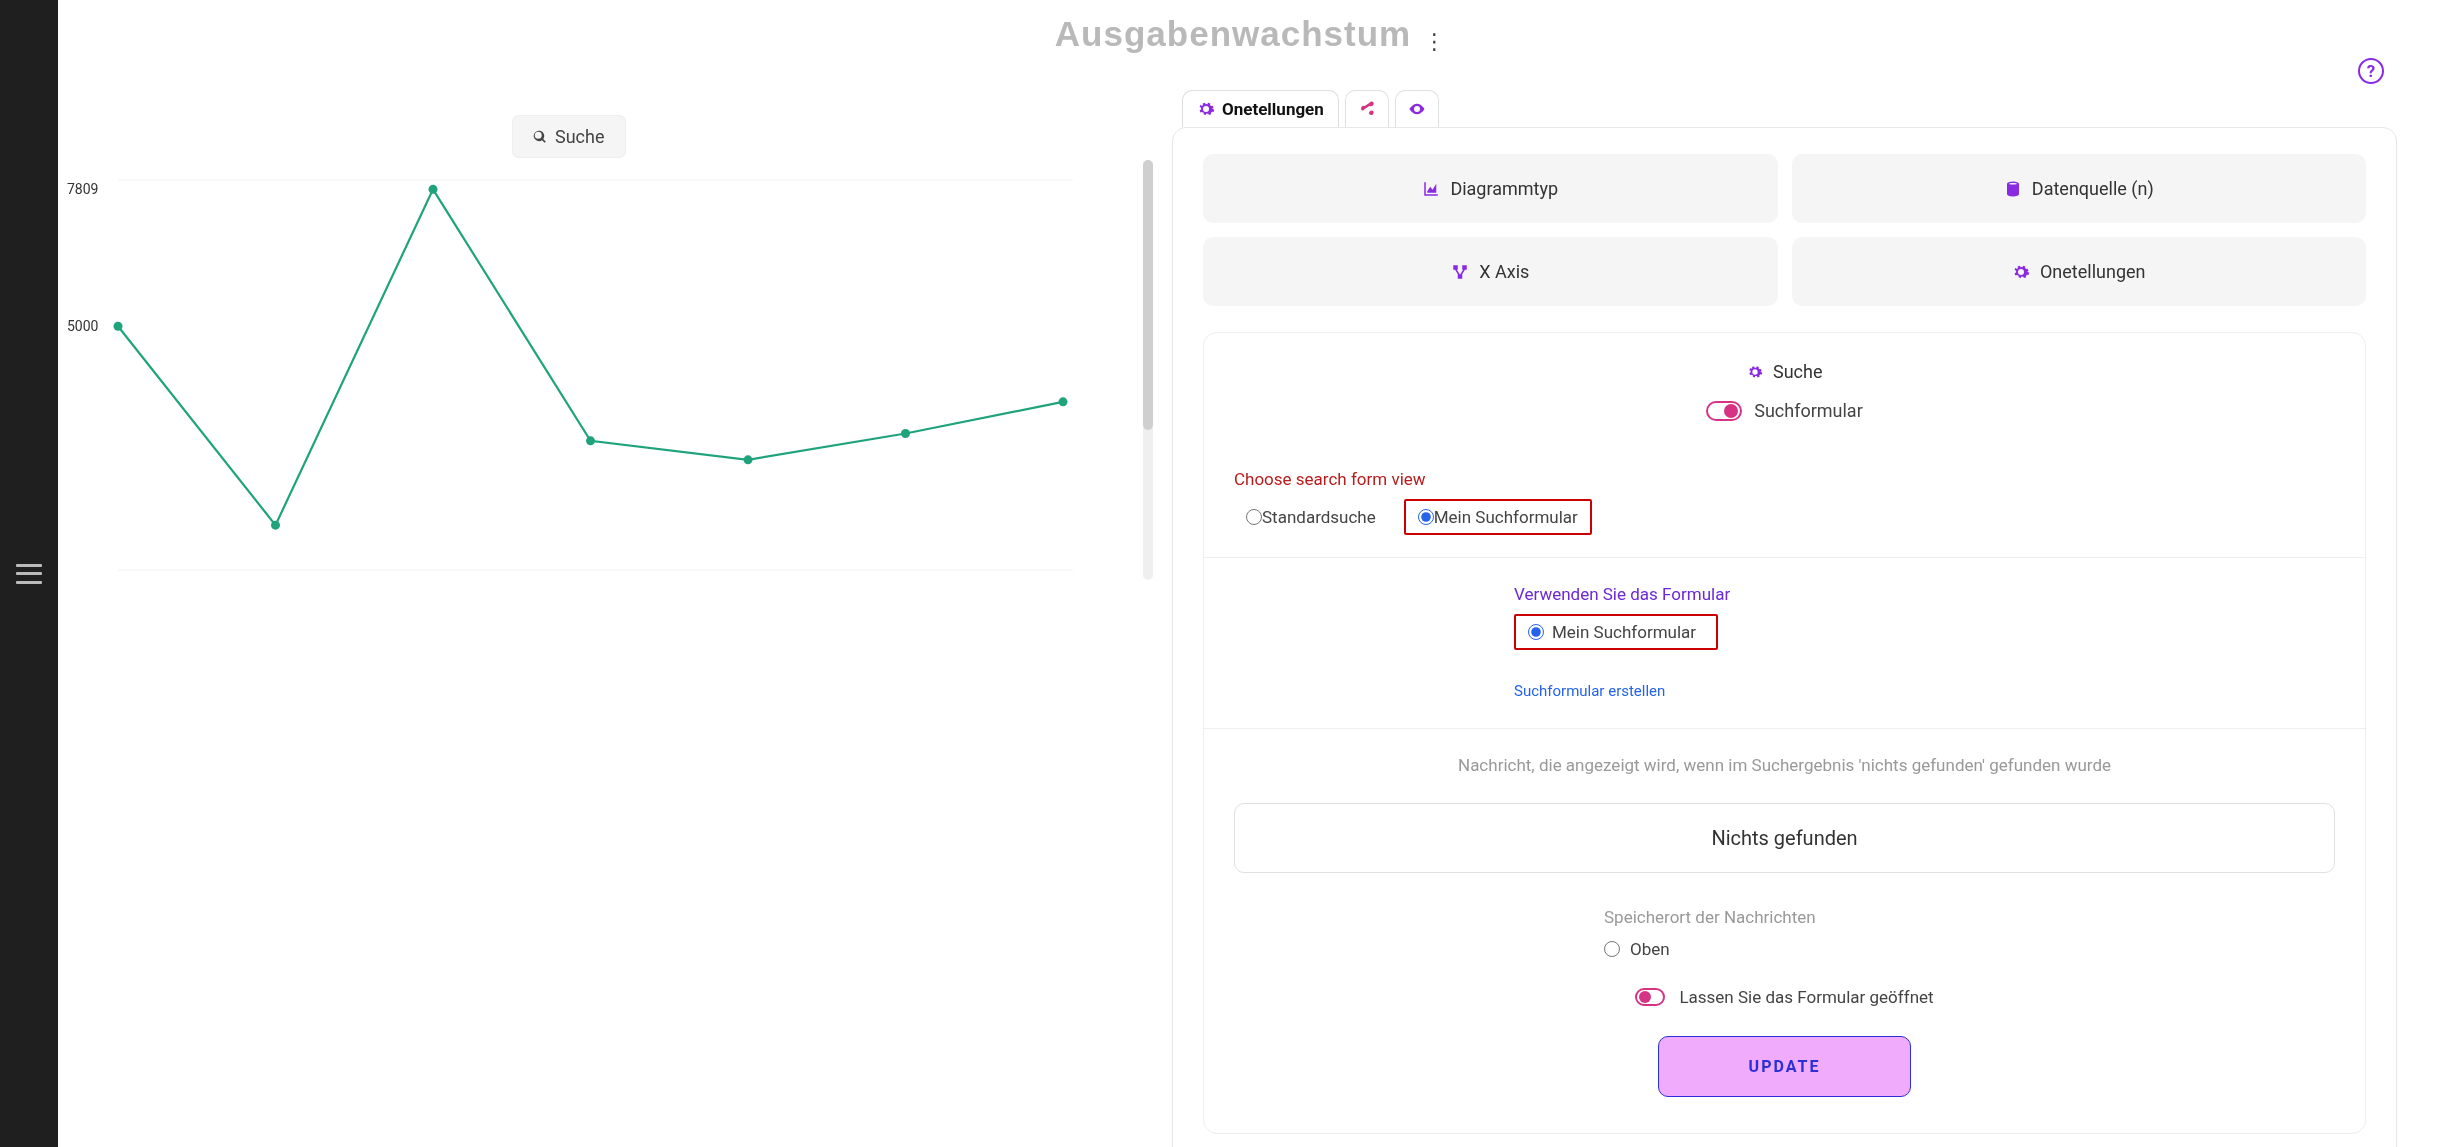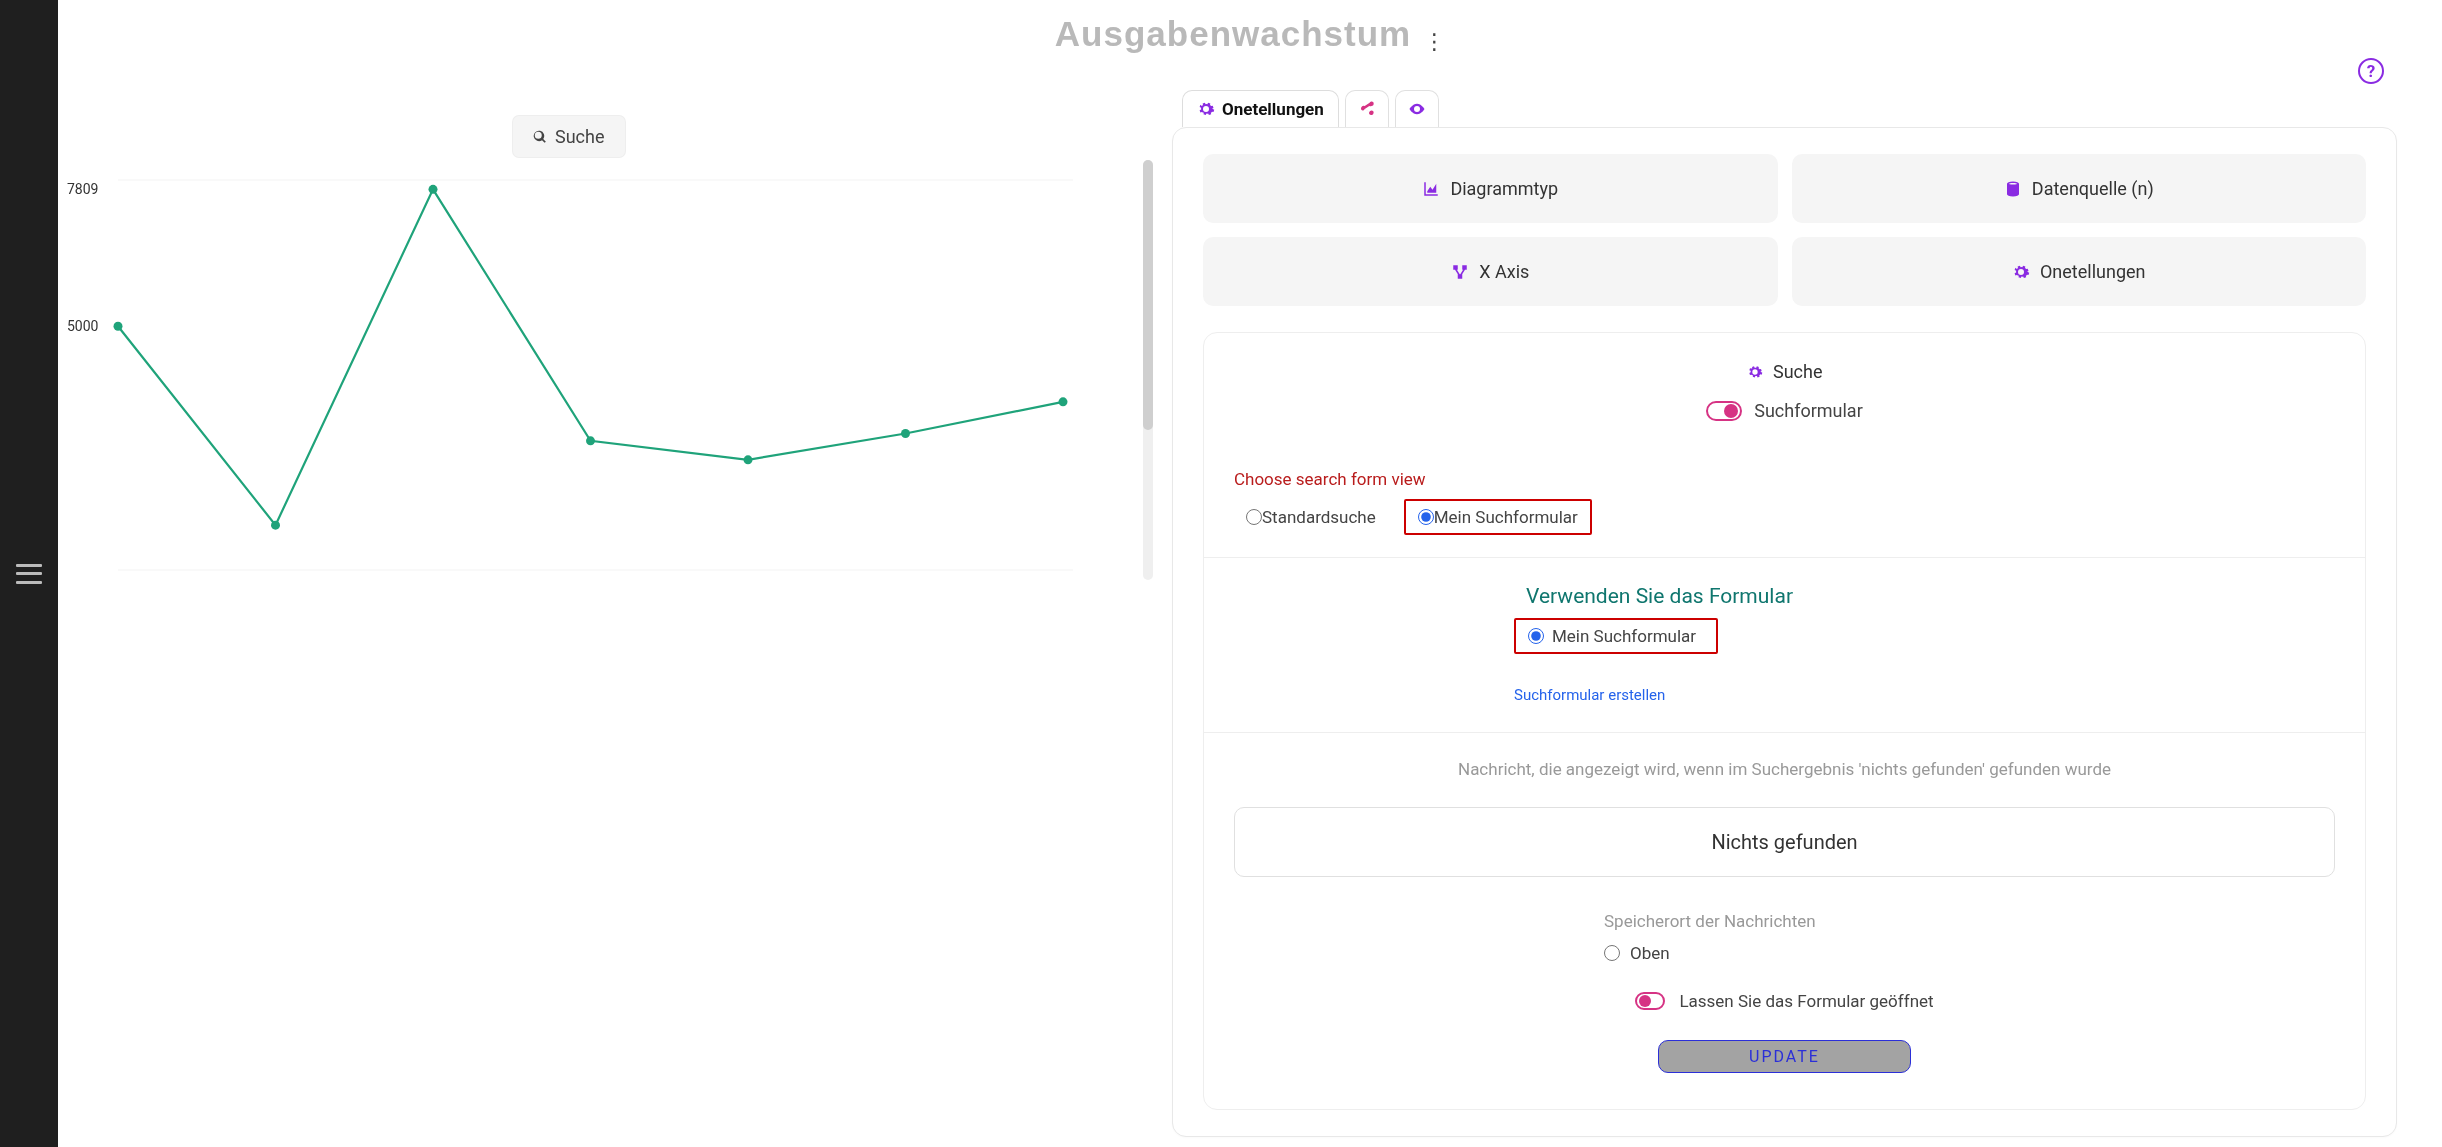--- a/index.html
+++ b/index.html
@@ -60,21 +60,21 @@
 .field-label { font-size: 17px; color: #b91c1c; margin-bottom: 10px; }
 .radio-row { display: flex; gap: 16px; align-items: center; margin-bottom: 22px; flex-wrap: wrap; }
 .radio-opt { display: inline-flex; align-items: center; gap: 0; font-size: 17px; color: #444; cursor: pointer; padding: 6px 12px; border-radius: 2px; }
 .radio-opt input { width: 16px; height: 16px; accent-color: #2563eb; cursor: pointer; }
 .radio-opt.highlight { border: 2px solid #c00; }
 
 .hr { border: none; border-top: 1px solid #eee; margin: 10px -30px 26px; }
 
 .center-block { padding-left: 280px; padding-right: 100px; }
 
-.use-form-label { font-size: 21px; color: #0f766e; margin-bottom: 10px; margin-left: 12px; }
+.use-form-label { font-size: 17px; color: #6d28d9; margin-bottom: 10px; }
 .use-form-opt { display: inline-flex; align-items: center; gap: 8px; font-size: 17px; color: #444; padding: 6px 20px 6px 12px; border: 2px solid #c00; border-radius: 2px; cursor: pointer; }
 .use-form-opt input { width: 16px; height: 16px; accent-color: #2563eb; }
 
 .link-text { color: #2563eb; font-size: 15px; cursor: pointer; margin-top: 32px; margin-bottom: 18px; display: inline-block; }
 
 .msg-desc { text-align: center; color: #999; font-size: 17px; margin: 22px 0 28px; }
 
 .text-input { width: 100%; border: 1px solid #e0e0e0; border-radius: 10px; padding: 22px 18px; font-size: 20px; text-align: center; color: #333; outline: none; font-family: inherit; }
 
 .location-block { margin-top: 34px; padding-left: 370px; }
@@ -82,21 +82,21 @@
 .loc-opts { display: flex; flex-direction: column; gap: 14px; }
 .loc-opts label { display: inline-flex; align-items: center; gap: 10px; font-size: 17px; color: #444; cursor: pointer; }
 .loc-opts input { width: 16px; height: 16px; accent-color: #2563eb; }
 
 .keep-open-row { margin-top: 28px; text-align: center; }
 .keep-open { display: inline-flex; align-items: center; gap: 14px; font-size: 17px; color: #444; }
 .keep-open .pill-toggle { width: 30px; height: 18px; border-radius: 10px; border: 2px solid #d63384; background: #fff; position: relative; cursor: pointer; }
 .keep-open .pill-toggle::after { content: ""; position: absolute; left: 2px; top: 1px; width: 12px; height: 12px; background: #d63384; border-radius: 50%; }
 
 .update-btn-wrap { text-align: center; margin-top: 26px; }
-.update-btn { display: inline-block; border: 1.5px solid #2b2fd8; color: #2b2fd8; background: #a3a3a3; border-radius: 10px; padding: 6px 90px; font-size: 16px; font-weight: 400; letter-spacing: 2px; cursor: pointer; }
+.update-btn { display: inline-block; border: 1.5px solid #2b2fd8; color: #2b2fd8; background: #f0abfc; border-radius: 10px; padding: 20px 90px; font-size: 16px; font-weight: 700; letter-spacing: 2px; cursor: pointer; }
 
 svg.line-chart { width: 100%; height: 100%; }
 .chart-line { fill: none; stroke: #1fa37a; stroke-width: 2.2; }
 .chart-dot { fill: #1fa37a; }
 .grid-line { stroke: #f3f3f3; stroke-width: 1; }
 </style>
 </head>
 <body>
 
 <div class="left-rail">

